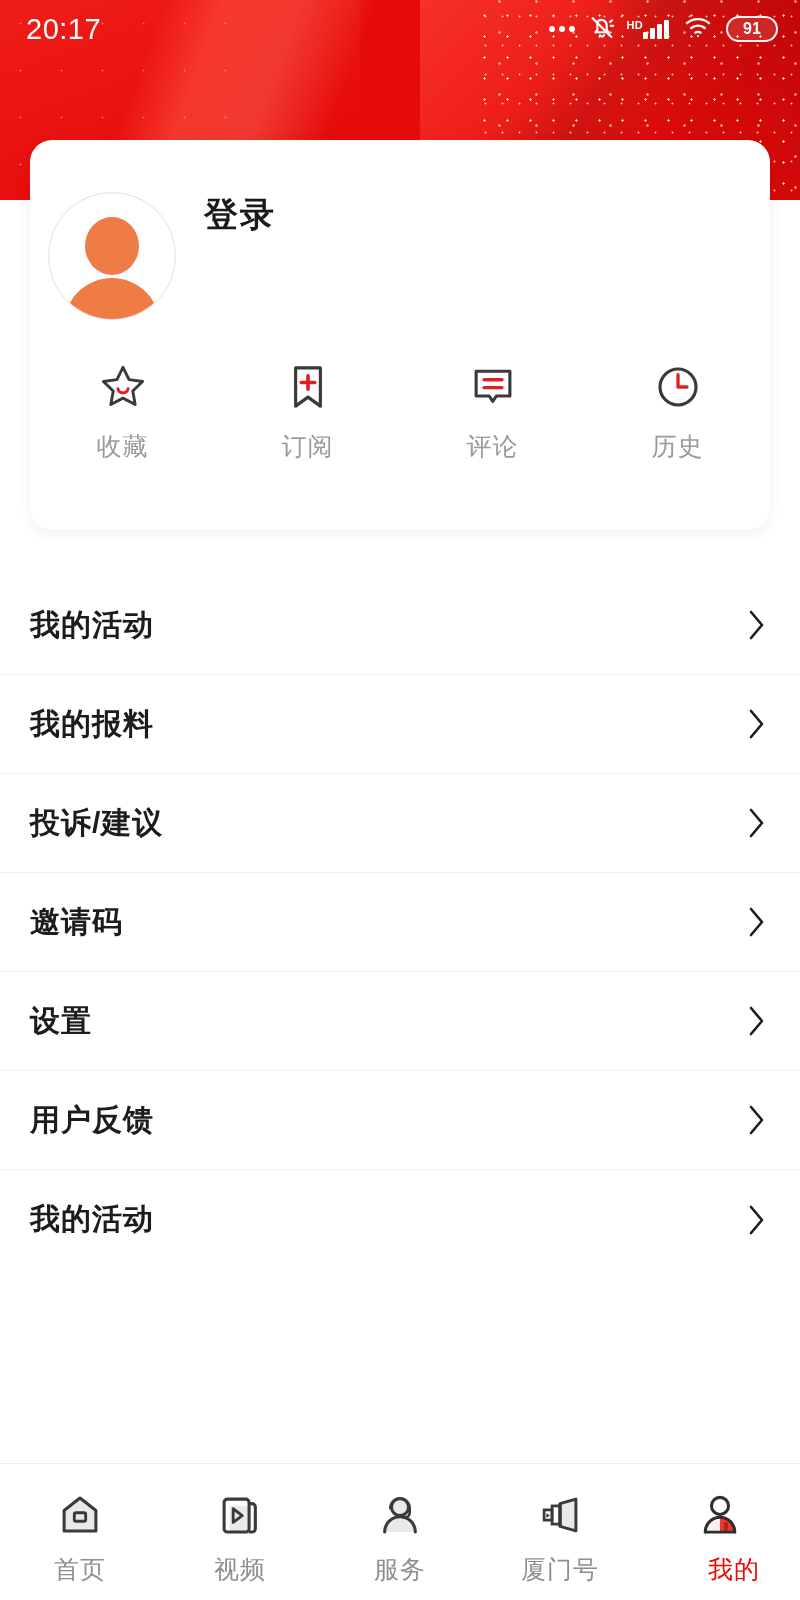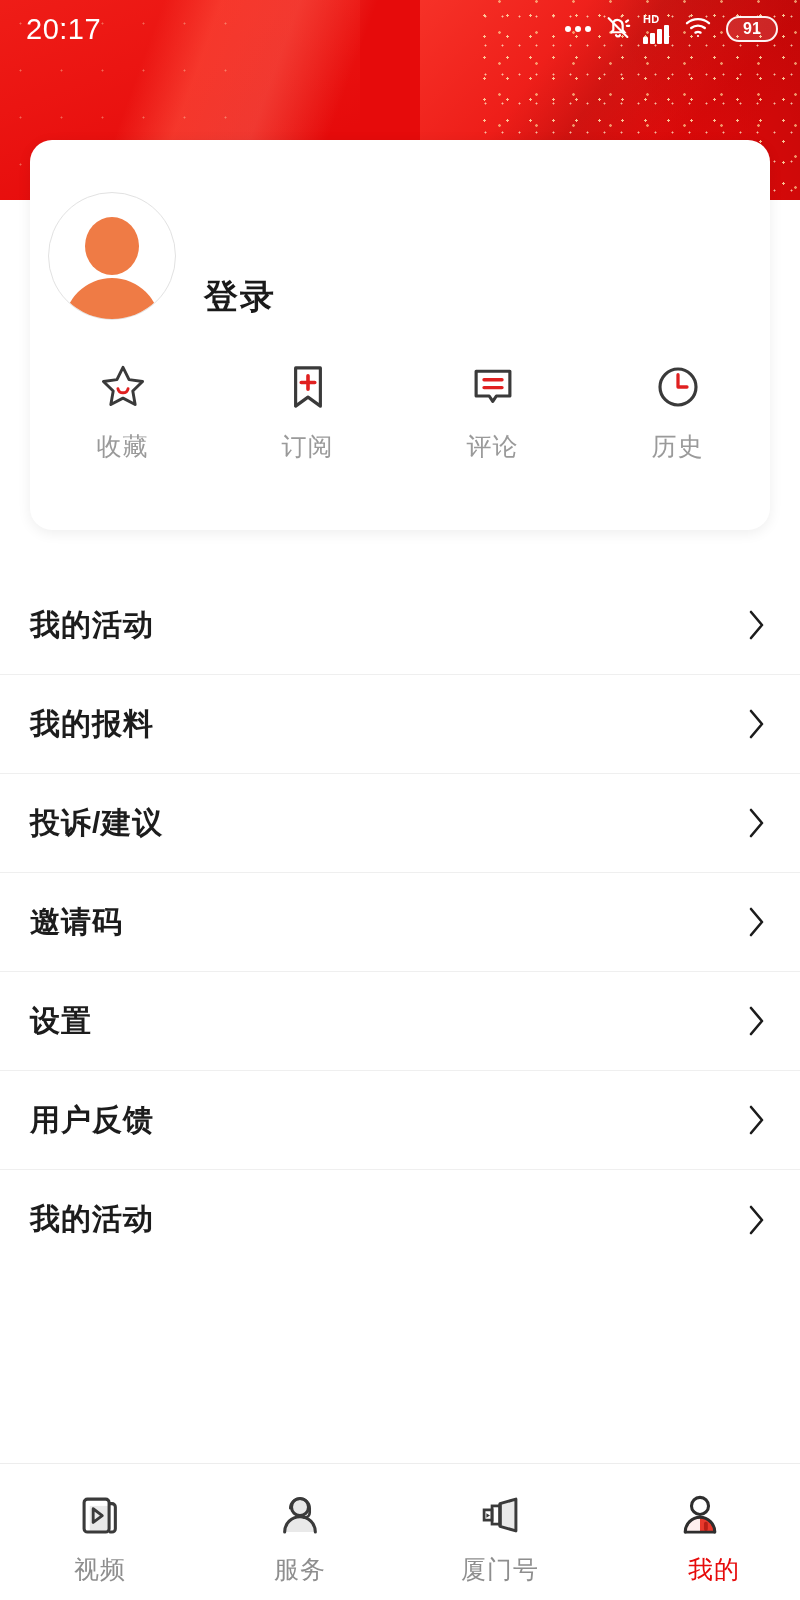--- a/index.html
+++ b/index.html
@@ -63,36 +63,36 @@
   .statusbar {
     position:absolute; top:0; left:0; width:800px; height:58px;
     display:flex; align-items:center; justify-content:space-between;
     padding:0 22px 0 26px;
     color:#fff;
   }
   .status-time { font-size:29px; font-weight:400; letter-spacing:0.5px; }
   .status-right { display:flex; align-items:center; gap:11px; }
   .dots { display:flex; gap:4px; align-items:center; margin-right:2px;}
   .dots i { width:6px; height:6px; border-radius:50%; background:#fff; display:block;}
-  .hd-sig { display:flex; flex-direction:column; align-items:flex-start; }
+  .hd-sig { display:flex; flex-direction:row; align-items:flex-start; }
   .hd-label { font-size:11px; font-weight:700; line-height:10px; margin-bottom:1px; letter-spacing:0.3px;}
   .battery {
     width:52px; height:26px; border:2px solid rgba(255,255,255,0.95);
     border-radius:13px; display:flex; align-items:center; justify-content:center;
     font-size:16px; font-weight:700; color:#fff;
     background:rgba(255,255,255,0.12);
   }
 
   
   .card {
     position:absolute; top:140px; left:30px; width:740px; height:390px;
     background:#fff; border-radius:22px;
     box-shadow:0 3px 14px rgba(0,0,0,0.07);
   }
-  .profile-row { display:flex; align-items:flex-end; padding:52px 0 0 18px; }
+  .profile-row { display:flex; align-items:flex-start; padding:52px 0 0 18px; }
   .avatar {
     width:128px; height:128px; border-radius:50%;
     border:1px solid #e2e2e2; background:#fff;
     position:relative; overflow:hidden; flex:none;
   }
   .avatar .head {
     position:absolute; left:50%; top:24px; transform:translateX(-50%);
     width:54px; height:58px; border-radius:50%; background:#ef7b45;
   }
   .avatar .body {
@@ -300,20 +300,30 @@
       <svg width="22" height="36" viewBox="0 0 22 36" fill="none" stroke="#1c1c1c" stroke-width="2.6" stroke-linecap="round" stroke-linejoin="round">
           <path d="M5 5l11 13L5 31"></path>
         </svg>
     </span>
   </div>
 
 </div>
 
 <div class="bottomnav">
 
+  <div class="nav-item">
+    <div class="nav-icon">
+      <svg width="50" height="50" viewBox="0 0 44 44" fill="none">
+        <path d="M22 7L8 18v18h28V18z" fill="#e9e9e9"></path>
+        <path d="M22 7L8 18v18h28V18z" stroke="#3a3a3a" stroke-width="2.7" stroke-linejoin="round"></path>
+        <rect x="17" y="20" width="10" height="7.5" rx="1.4" stroke="#3a3a3a" stroke-width="2.5"></rect>
+      </svg>
+    </div>
+    <div class="nav-label">首页</div>
+  </div>
 
   <div class="nav-item">
     <div class="nav-icon">
       <svg width="50" height="50" viewBox="0 0 44 44" fill="none">
         <path d="M13 14h17v23H13z" fill="#e9e9e9"></path>
         <rect x="8" y="8" width="22" height="29" rx="3" stroke="#3a3a3a" stroke-width="2.7"></rect>
         <path d="M31 12h1.5a3 3 0 0 1 3 3v19a3 3 0 0 1-3 3H31" stroke="#3a3a3a" stroke-width="2.7" stroke-linecap="round"></path>
         <path d="M16 16.5l8 6-8 6z" stroke="#3a3a3a" stroke-width="2.5" stroke-linejoin="round"></path>
       </svg>
     </div>

